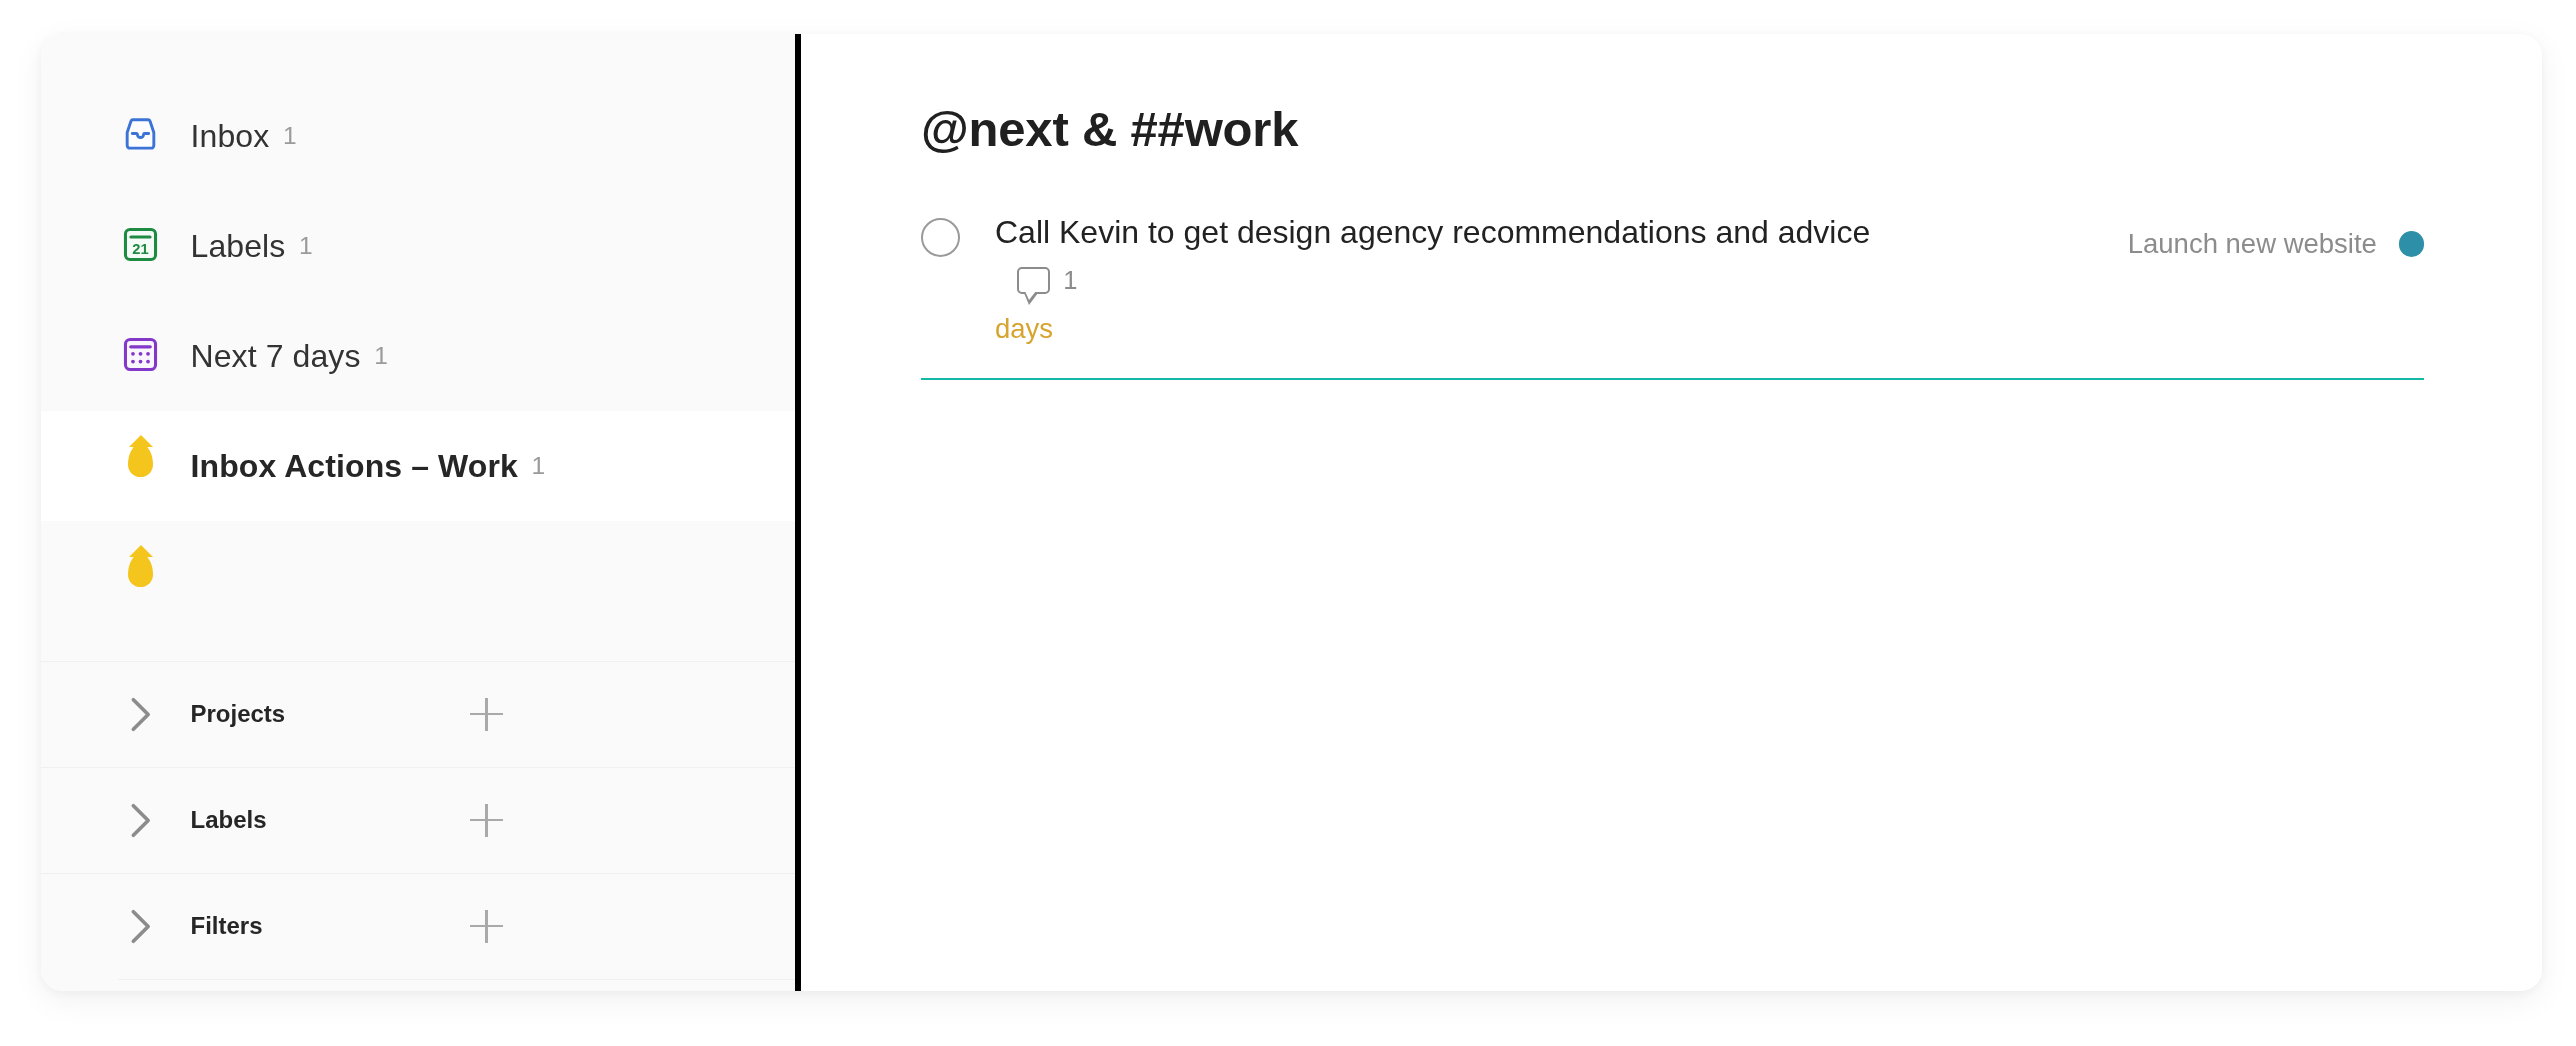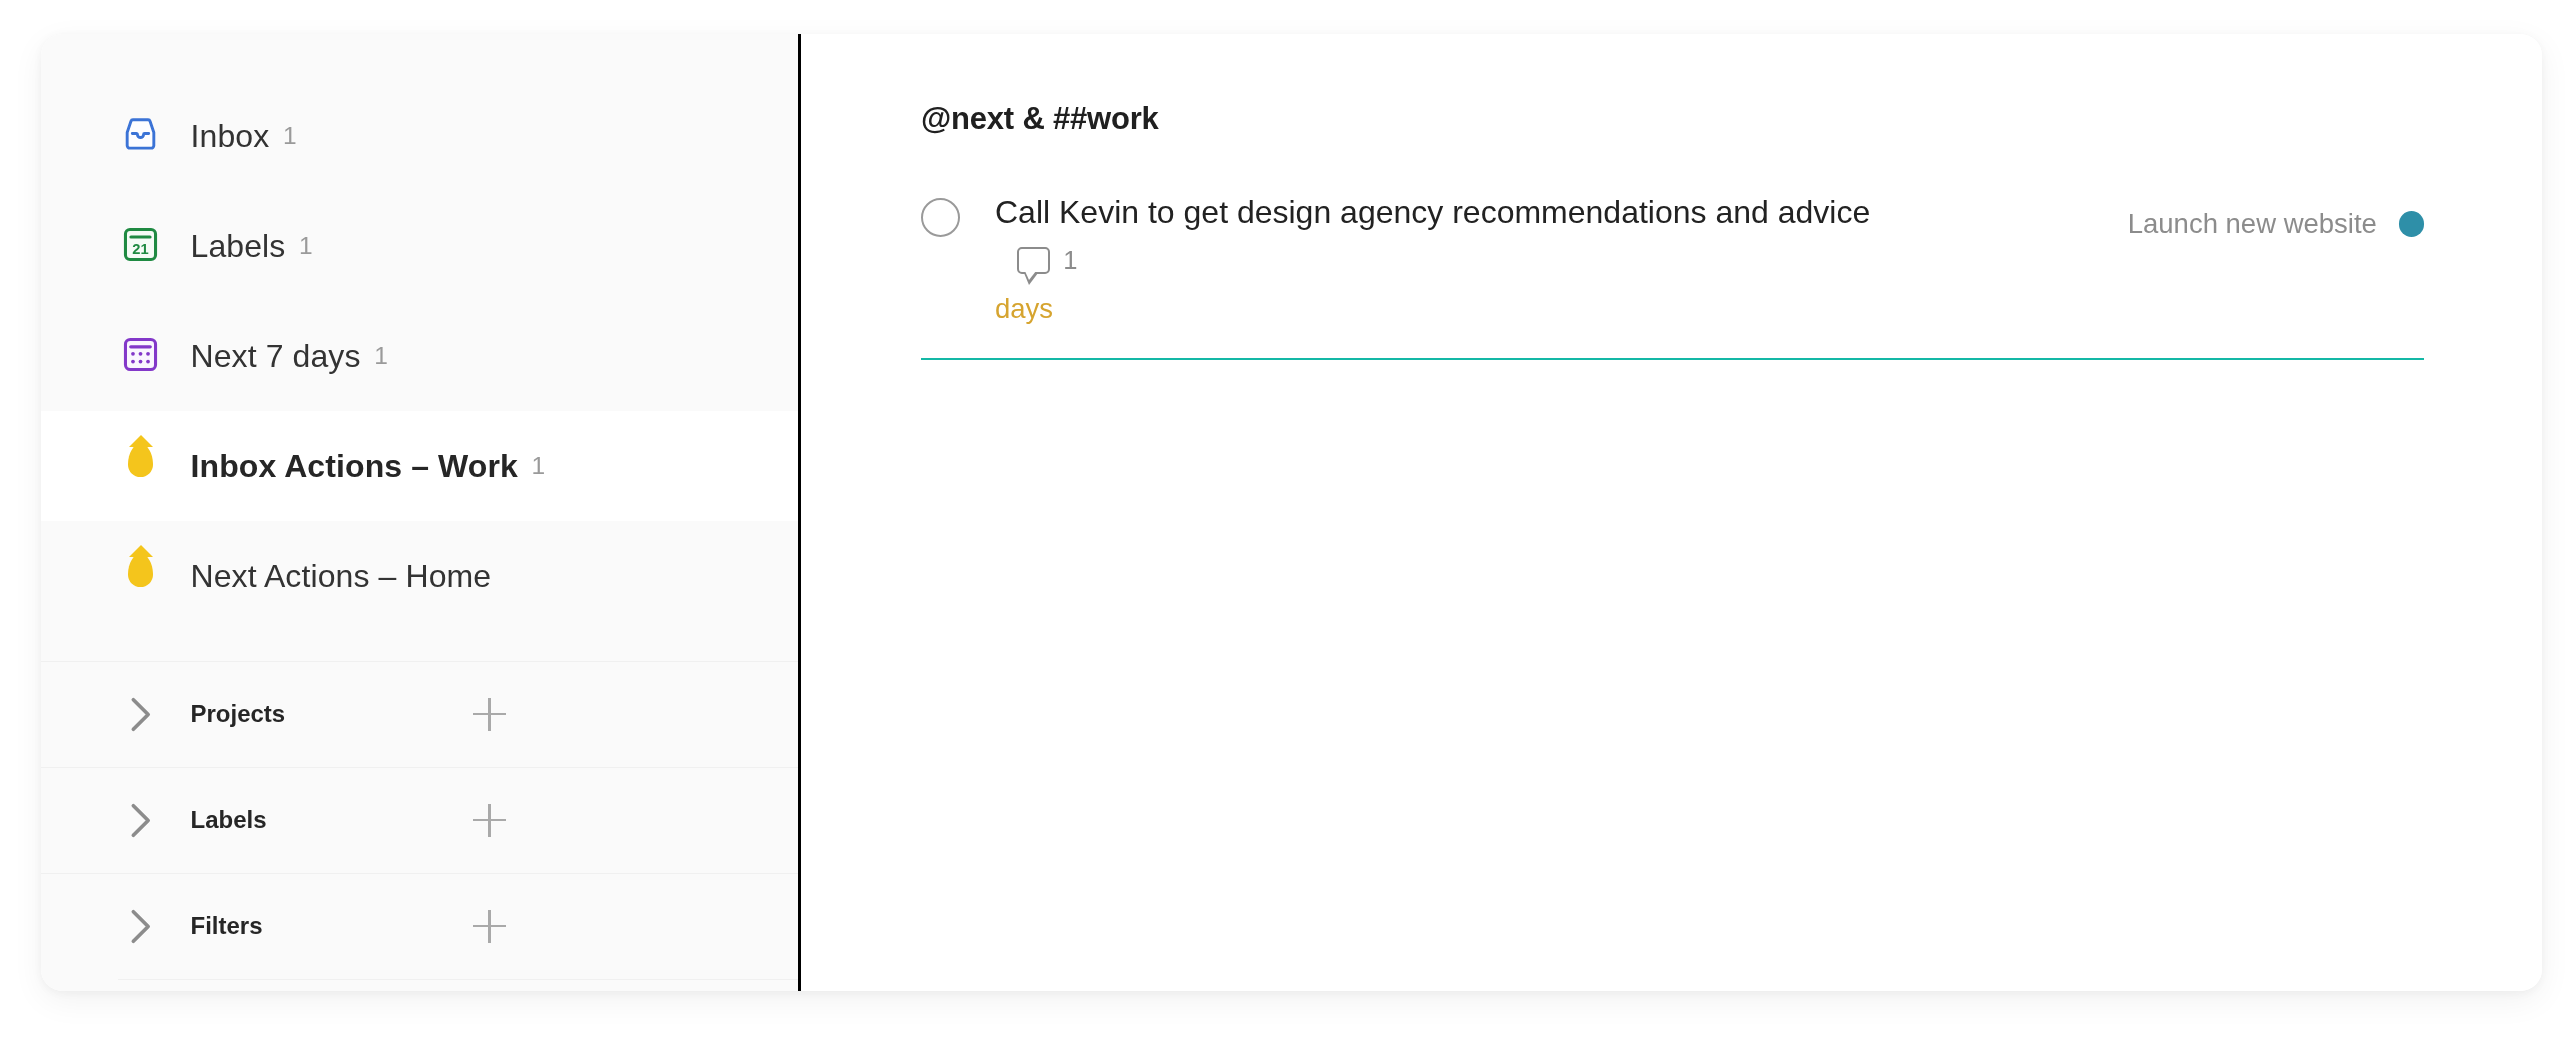--- a/index.html
+++ b/index.html
@@ -25,21 +25,21 @@
     box-shadow: 0 2px 9.8px rgba(0,0,0,0.045), 0 9.8px 33px rgba(0,0,0,0.055);
     display: flex;
     overflow: hidden;
   }
 
   
   #sidebar {
     width: 760px;
     flex: 0 0 760px;
     background: #fafafa;
-    border-right: 3px solid #000000;
+    border-right: 6px solid #000000;
     position: relative;
     padding-top: 47px;
   }
 
   .nav-row {
     display: flex;
     align-items: center;
     height: 110px;
     padding-left: 77px;
     padding-right: 39px;
@@ -149,21 +149,21 @@
   #main {
     flex: 1 1 auto;
     background: #ffffff;
     padding-top: 67px;
     padding-left: 120px;
     padding-right: 118px;
     position: relative;
   }
 
   #page-title {
-    font-size: 31px;
+    font-size: 49px;
     font-weight: bold;
     color: #202020;
     letter-spacing: -0.2px;
   }
 
   #task-list { margin-top: 53px; }
 
   .task-row {
     display: flex;
     align-items: flex-start;
@@ -311,21 +311,20 @@
         <span class="droplet"></span>
       </span>
       <span class="nav-label">Inbox Actions – Work</span>
       <span class="nav-count">1</span>
     </div>
 
     <div class="nav-row">
       <span class="icon-slot">
         <span class="droplet"></span>
       </span>
-      <span class="nav-label">Next Actions – Home</span>
       <span class="nav-count"></span>
     </div>
 
     <div style="height:29.5px"></div>
 
     <div class="section-row">
       <span class="chevron-slot">
         <svg width="25.5" height="37" viewBox="0 0 12 20" fill="none">
           <path d="M2 2 L10 10 L2 18" stroke="#8c8c8c" stroke-width="2" stroke-linecap="round" stroke-linejoin="round"></path>
         </svg>

